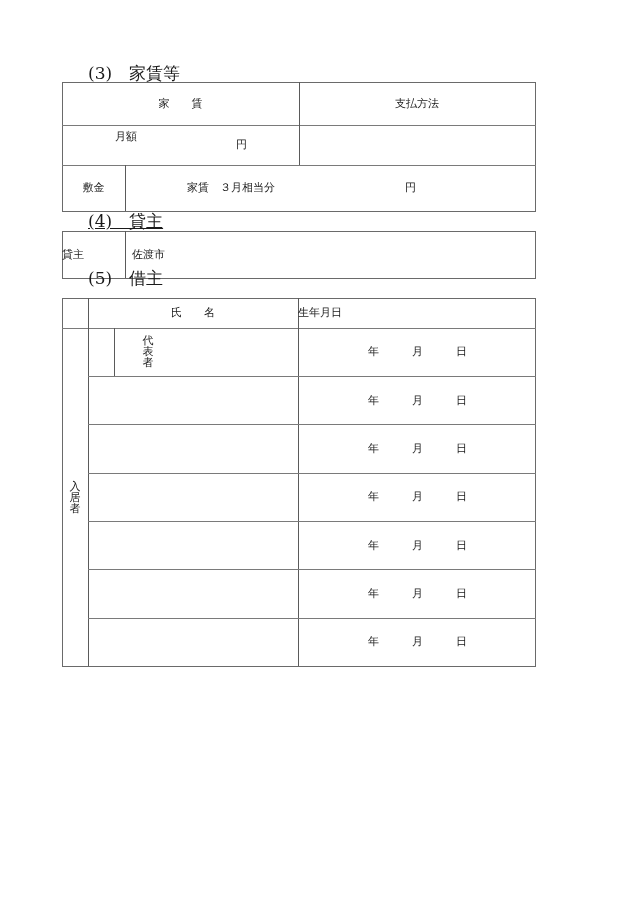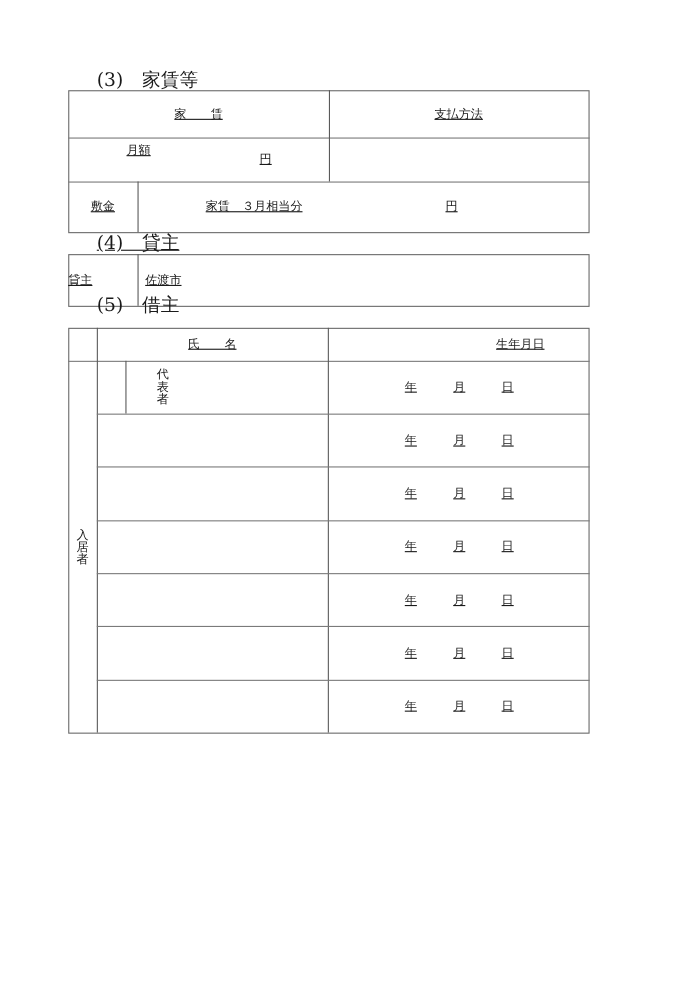--- a/index.html
+++ b/index.html
@@ -6,21 +6,21 @@
     body {
       width: 630px; height: 903px; position: relative; overflow: hidden;
       font-family: "DejaVu Serif", "Liberation Serif", serif;
       color: #1a1a1a; font-size: 11px;
     }
     .abs { position: absolute; }
     .heading { position: absolute; font-size: 17px; line-height: 14px; white-space: pre; }
     .box { position: absolute; border: 1px solid #6a6a6a; box-sizing: border-box; }
     .hl { position: absolute; height: 0; border-top: 1px solid #7a7a7a; }
     .vl { position: absolute; width: 0; border-left: 1px solid #5a5a5a; }
-    .txt { position: absolute; font-size: 11px; line-height: 14px; white-space: pre; text-decoration: underline; }
+    .txt { position: absolute; font-size: 11px; line-height: 14px; white-space: pre; }
     .vert { position: absolute; font-size: 11px; line-height: 11px; width: 12px; text-align: center; word-break: break-all; }
   </style>
 </head>
 <body>
 
 <div class="heading" style="left:88px; top:66px;">(3)　家賃等</div>
 
 <div class="box" style="left:62px; top:82px; width:474px; height:130px;"></div>
 <div class="hl" style="left:62px; top:125px; width:474px;"></div>
 <div class="hl" style="left:62px; top:165px; width:474px;"></div>
@@ -56,21 +56,21 @@
 <div class="vl" style="left:114px; top:328px; height:48px;"></div>
 
 <div class="hl" style="left:88px; top:376px; width:448px;"></div>
 <div class="hl" style="left:88px; top:424px; width:448px;"></div>
 <div class="hl" style="left:88px; top:473px; width:448px;"></div>
 <div class="hl" style="left:88px; top:521px; width:448px;"></div>
 <div class="hl" style="left:88px; top:569px; width:448px;"></div>
 <div class="hl" style="left:88px; top:618px; width:448px;"></div>
 
 <div class="txt" style="left:88px; top:306px; width:210px; text-align:center;">氏　　名</div>
-<div class="txt" style="left:298px; top:306px; width:197px; text-align:right;">生年月日</div>
+<div class="txt" style="left:298px; top:306px; width:197px; text-align:left;">生年月日</div>
 
 <div class="vert" style="left:69px; top:481px;">入居者</div>
 <div class="vert" style="left:95px; top:335px;margin-left:47px;">代表者</div>
 
 <div class="abs" style="left:116px; top:330px; width:180px; height:44px;"></div>
 <div class="txt" style="left:368px; top:345px;">年</div>
 <div class="txt" style="left:412px; top:345px;">月</div>
 <div class="txt" style="left:456px; top:345px;">日</div>
 
 <div class="abs" style="left:90px; top:378px; width:206px; height:44px;"></div>

